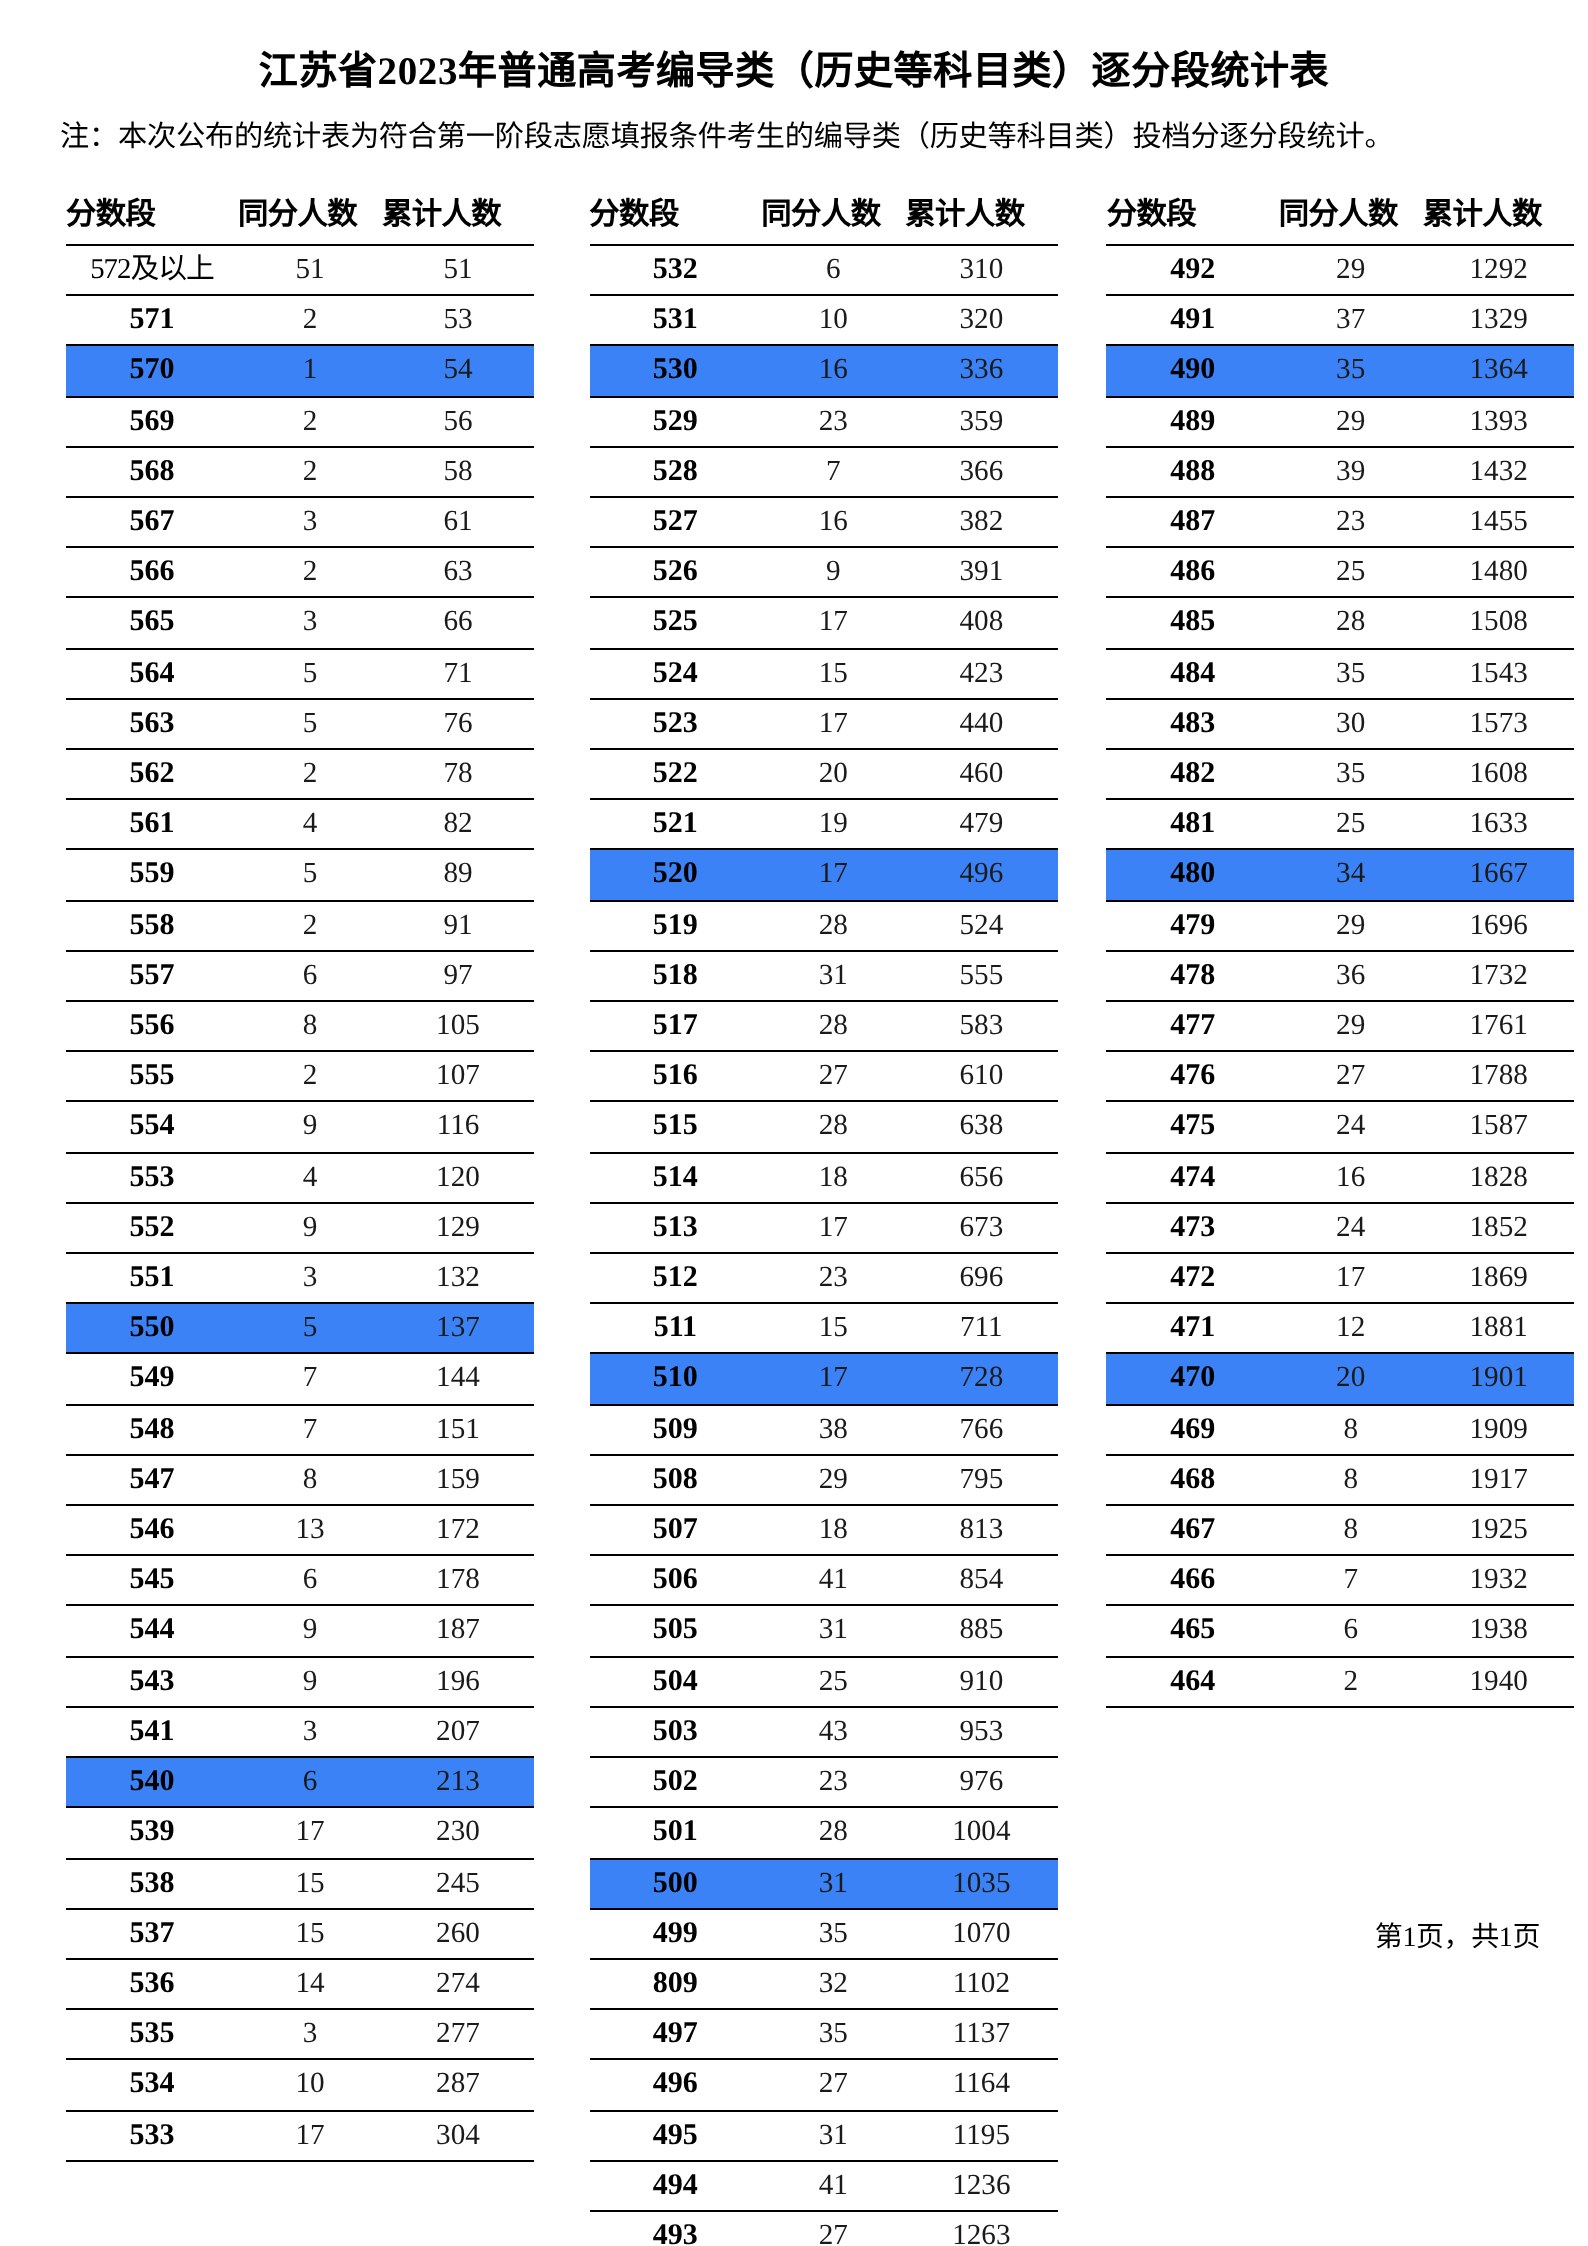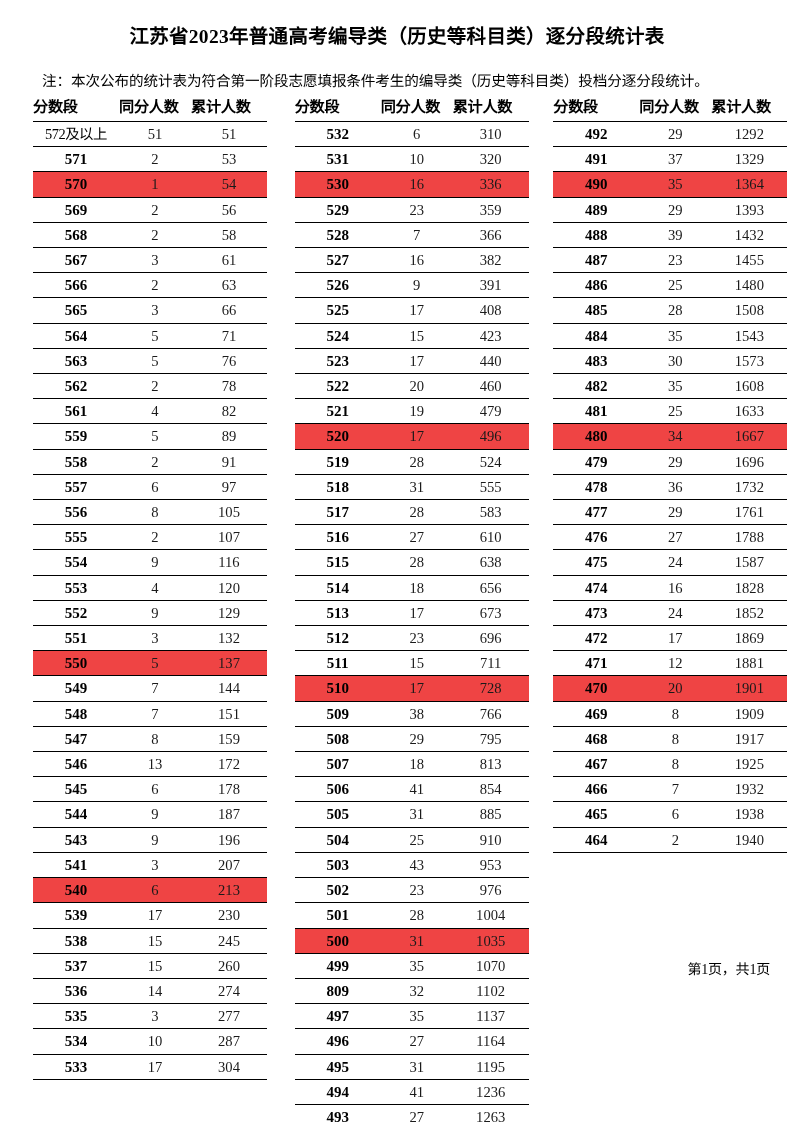--- a/index.html
+++ b/index.html
@@ -33,21 +33,21 @@
     font-weight: bold;
     letter-spacing: 0.3px;
     margin: 0;
     padding-top: 24px;
     line-height: 1.3;
     font-family: "Liberation Serif", "DejaVu Serif", serif;
   }
 
   .doc-note {
     font-size: 14.6px;
-    margin: 12px;
+    margin: 0;
     padding: 10px 22px 0 30px;
     line-height: 1.45;
     letter-spacing: -0.1px;
     font-family: "Liberation Serif", "DejaVu Serif", serif;
   }
 
   .columns {
     position: absolute;
     left: 0;
     top: 94px;
@@ -105,21 +105,21 @@
     font-size: 14.4px;
     letter-spacing: -0.5px;
   }
   table.seg tbody td.same,
   table.seg tbody td.cum {
     font-weight: normal;
     color: #1a1a1a;
   }
 
   table.seg tbody tr.shaded td {
-    background: #ef4444;
+    background: #3b82f6;
   }
 
   .footer {
     position: absolute;
     right: 24px;
     bottom: 22px;
     font-size: 14px;
     letter-spacing: -0.2px;
     font-family: "Liberation Serif", "DejaVu Serif", serif;
   }

